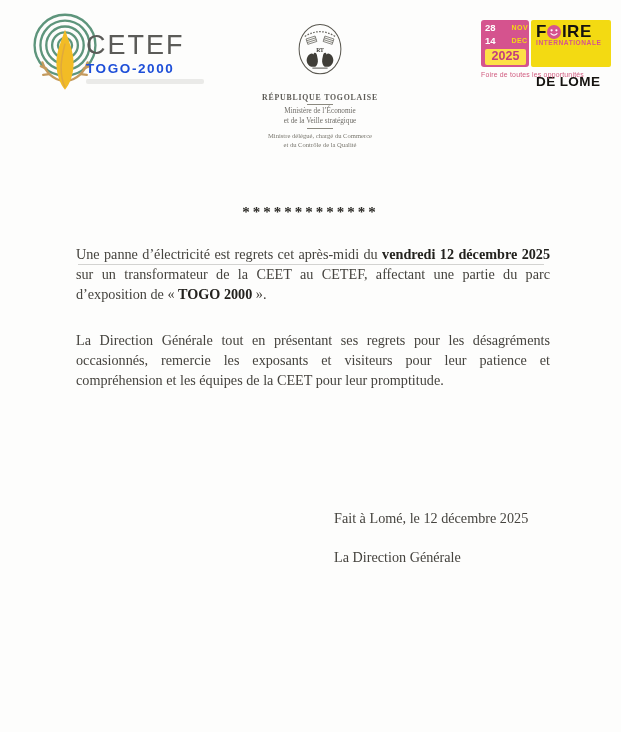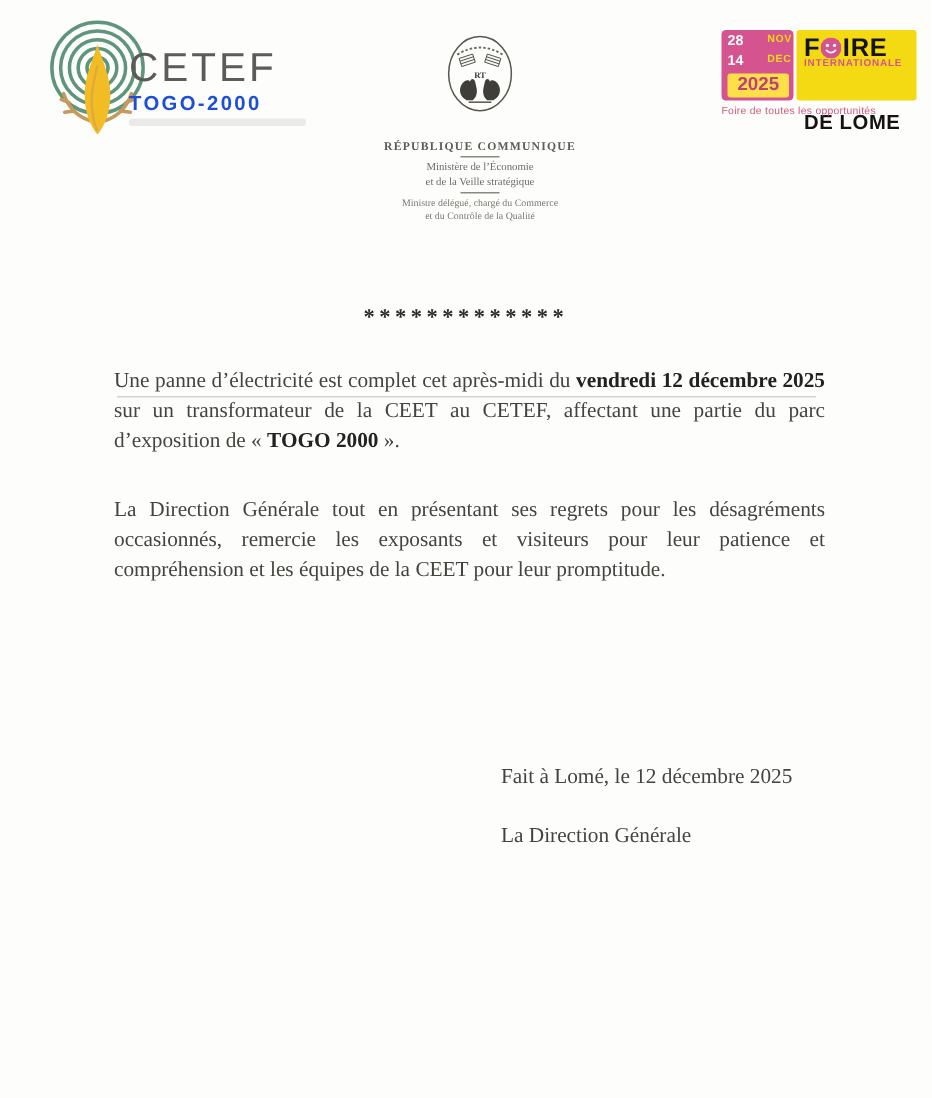--- a/index.html
+++ b/index.html
@@ -27,21 +27,21 @@
   .sep { width:26px; border-top:1.4px solid #8b897f; margin:2px auto 2px auto; }
   .ministry-line { font-size:7.2px; line-height:9.5px; color:#6e6c66; }
   .delegate-line { font-size:6.6px; line-height:9px; color:#7a786f; }
 
   
   .foire-logo { position:absolute; left:481px; top:20px; width:132px;
                 font-family:"Liberation Sans", sans-serif; }
   .foire-boxes { display:flex; gap:2px; }
   .foire-dates { width:48px; height:47px; background:#d5538e; border-radius:3px;
                  padding:3px 3px 2px 4px; display:flex; flex-direction:column; justify-content:space-between; }
-  .foire-date-row { display:flex; align-items:flex-start; gap:16px; line-height:1; }
+  .foire-date-row { display:flex; align-items:center; gap:16px; line-height:1; }
   .foire-day { color:#ffffff; font-weight:700; font-size:9.5px; }
   .foire-month { color:#f3da12; font-weight:700; font-size:7px; letter-spacing:.4px; }
   .foire-year { background:#fde047; color:#c23c7e; font-weight:700; font-size:12.5px;
                 text-align:center; border-radius:2px; line-height:15px; height:16px; }
   .foire-brand { width:80px; height:47px; background:#f3da12; border-radius:2px;
                  padding:3px 4px 2px 5px; display:flex; flex-direction:column; justify-content:space-between; }
   .foire-brand-row { display:flex; align-items:center; line-height:1; color:#15130f;
                      font-weight:700; font-size:17px; letter-spacing:.5px; }
   .smiley { display:inline-block; margin:0 .5px; }
   .foire-intl { color:#d5538e; font-weight:700; font-size:6.6px; letter-spacing:.55px; line-height:1; }
@@ -112,21 +112,21 @@
           <line x1="-15" y1="6" x2="0" y2="6"></line>
         </g>
       </g>
       <text x="60" y="57" text-anchor="middle" font-family="Liberation Serif, serif" font-size="9" font-weight="bold" fill="#3c3a34">RT</text>
       <g fill="#403e38">
         <path id="lionL" d="M46 80 c-7 -3 -9 -11 -5 -17 c2.5 -4 7 -5.5 8.5 -2.5 c1 -4 4.5 -3.5 5.5 .5 l1.5 7 c1 6 -1.5 10 -4 12 z"></path>
         <use href="#lionL" transform="matrix(-1 0 0 1 120 0)"></use>
       </g>
       <line x1="48" y1="82" x2="72" y2="82" stroke="#403e38" stroke-width="1.4"></line>
     </svg>
-    <div class="republic">RÉPUBLIQUE COMMUNIQUE</div>
+    <div class="republic">RÉPUBLIQUE TOGOLAISE</div>
     <div class="sep"></div>
     <div class="ministry-line">Ministère de l’Économie</div>
     <div class="ministry-line">et de la Veille stratégique</div>
     <div class="sep"></div>
     <div class="delegate-line">Ministre délégué, chargé du Commerce</div>
     <div class="delegate-line">et du Contrôle de la Qualité</div>
   </div>
 
   <div class="foire-logo soft">
     <div class="foire-boxes">
@@ -155,21 +155,21 @@
         <div class="foire-intl">INTERNATIONALE</div>
         <div class="foire-city">DE LOME</div>
       </div>
     </div>
     <div class="foire-tagline">Foire de toutes les opportunités</div>
   </div>
 
   <div class="star-divider soft">*************</div>
 
   <div class="content soft">
-    <p><span>Une panne d’électricité est complet cet après-midi du </span><strong>vendredi 12 décembre 2025</strong><span> sur un transformateur de la CEET au CETEF, affectant une partie du parc d’exposition de « </span><strong>TOGO 2000</strong><span> ».</span></p>
+    <p><span>Une panne d’électricité est regrets cet après-midi du </span><strong>vendredi 12 décembre 2025</strong><span> sur un transformateur de la CEET au CETEF, affectant une partie du parc d’exposition de « </span><strong>TOGO 2000</strong><span> ».</span></p>
     <p>La Direction Générale tout en présentant ses regrets pour les désagréments occasionnés, remercie les exposants et visiteurs pour leur patience et compréhension et les équipes de la CEET pour leur promptitude.</p>
   </div>
 
   <div class="scan-line"></div>
 
   <div class="signature soft">
     <div class="sig-place">Fait à Lomé, le 12 décembre 2025</div>
     <div class="sig-name">La Direction Générale</div>
   </div>
 

